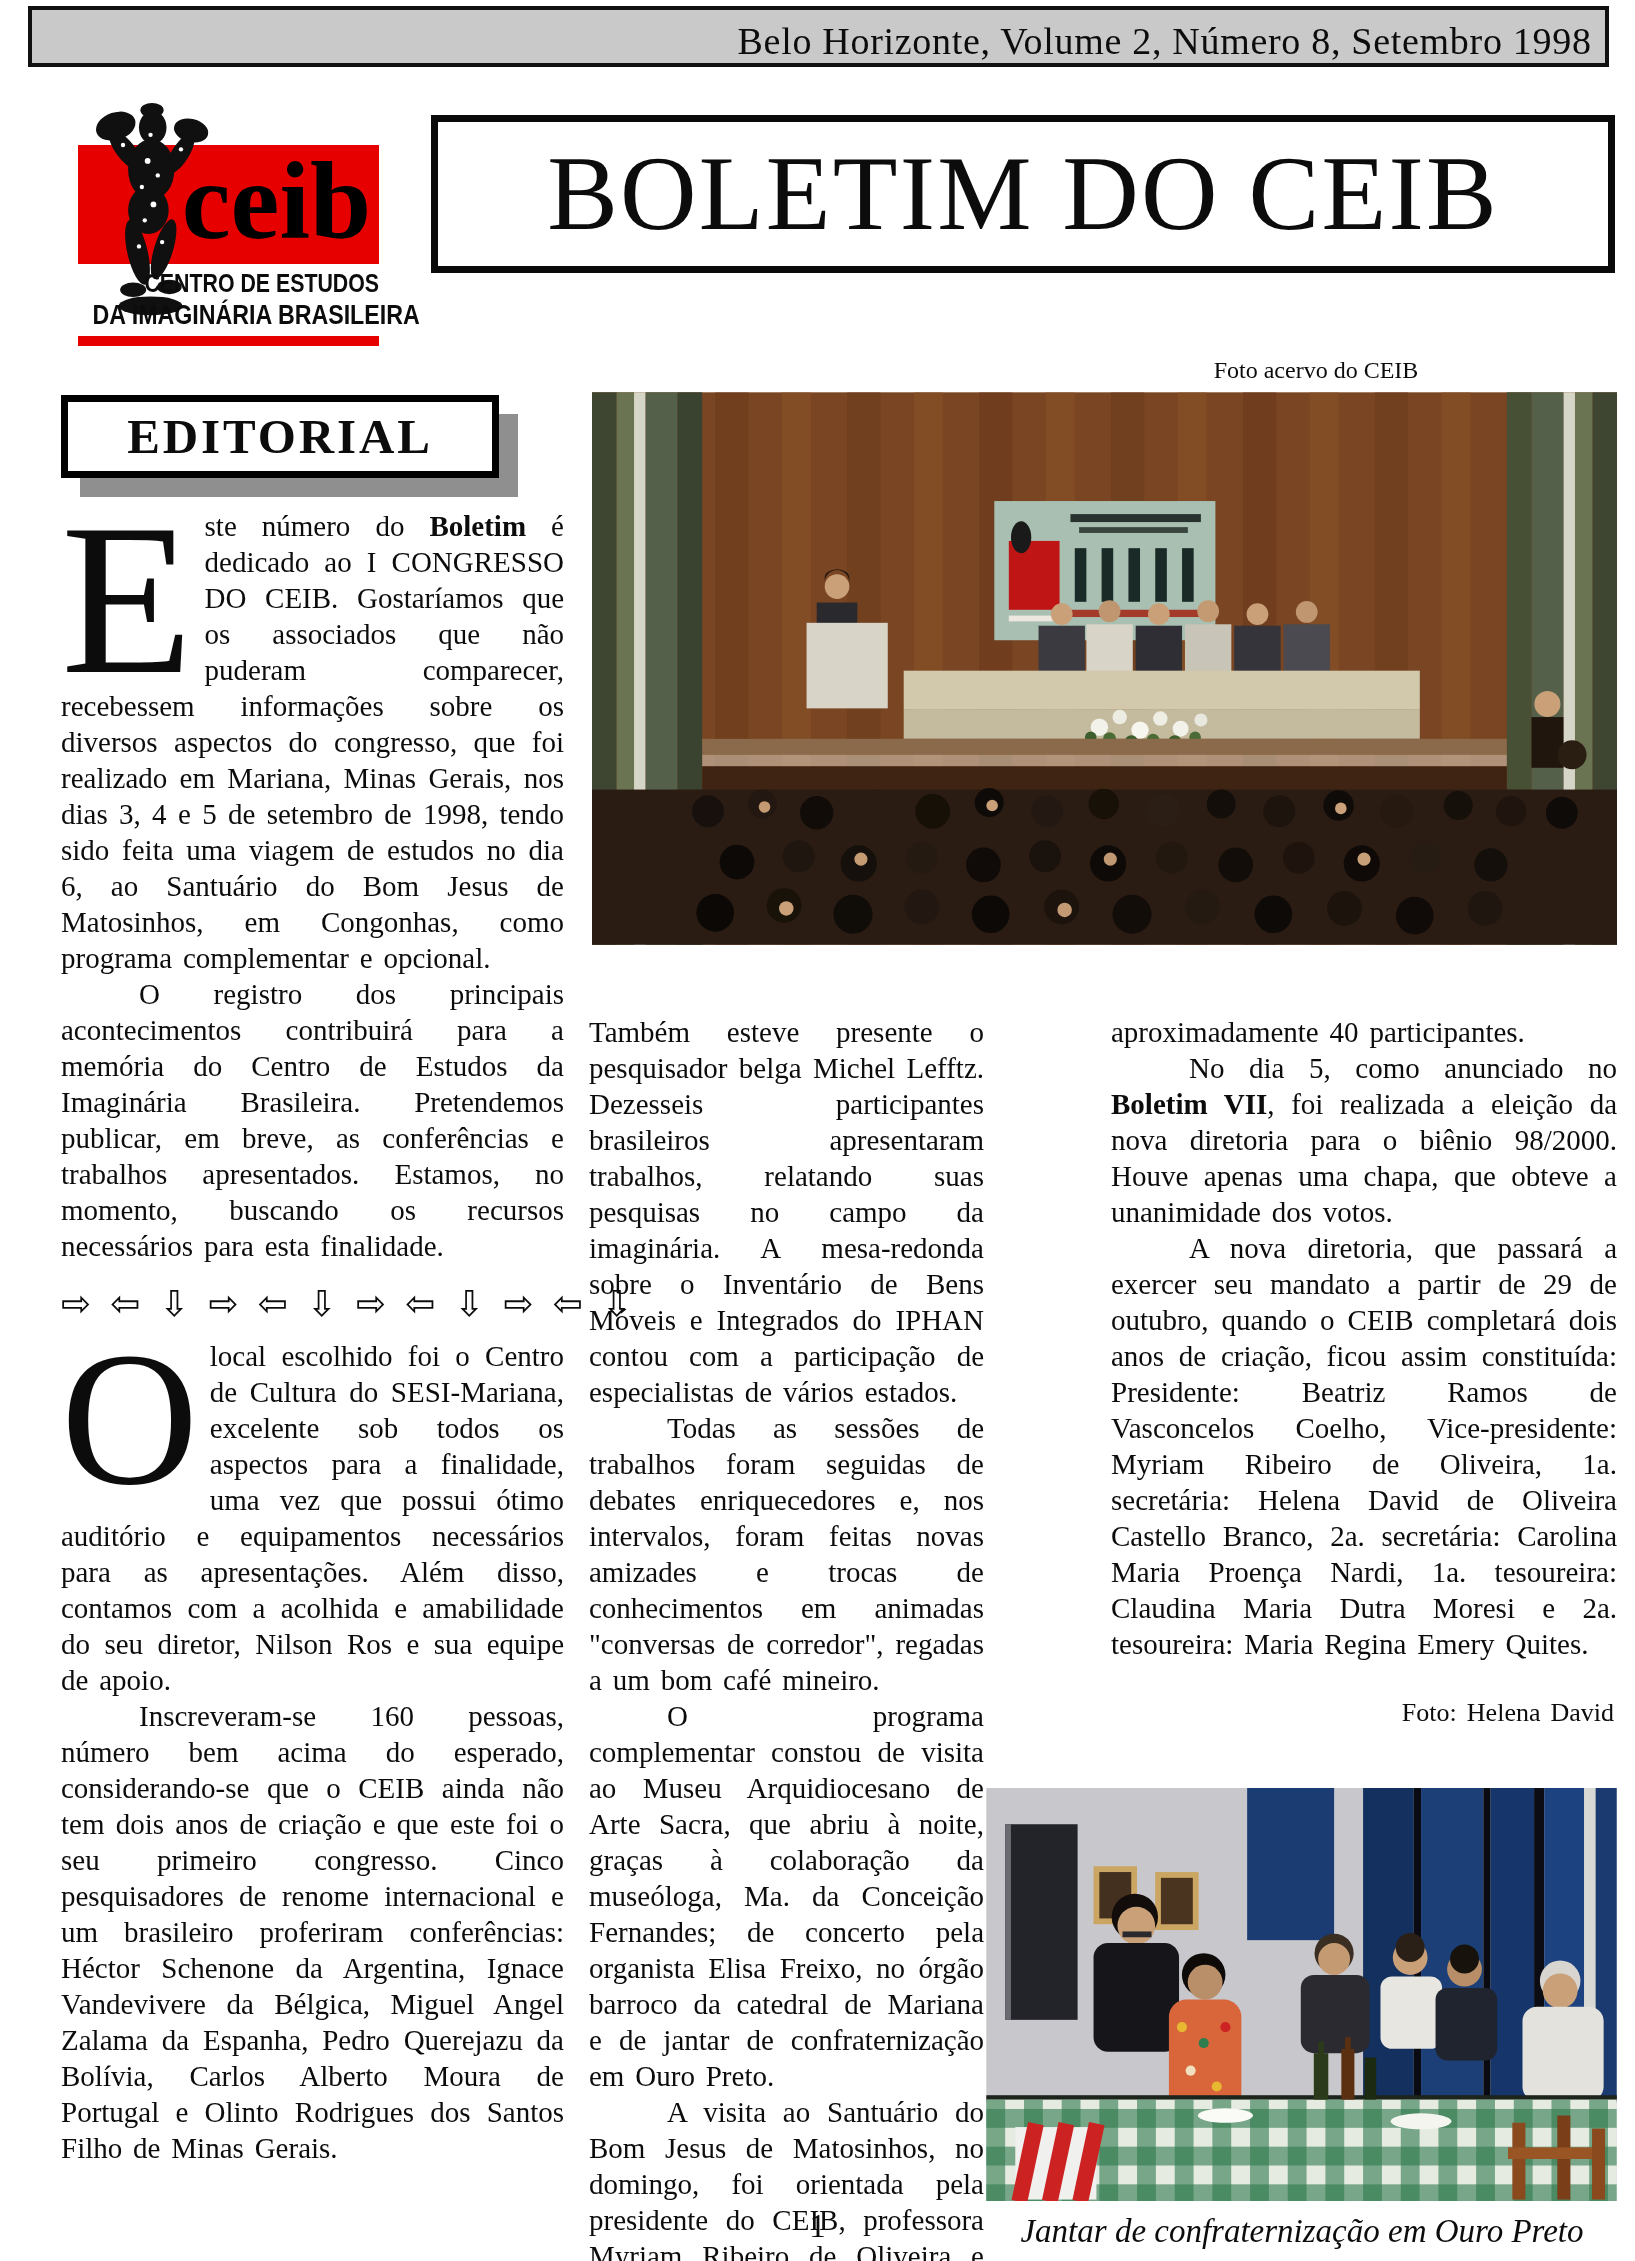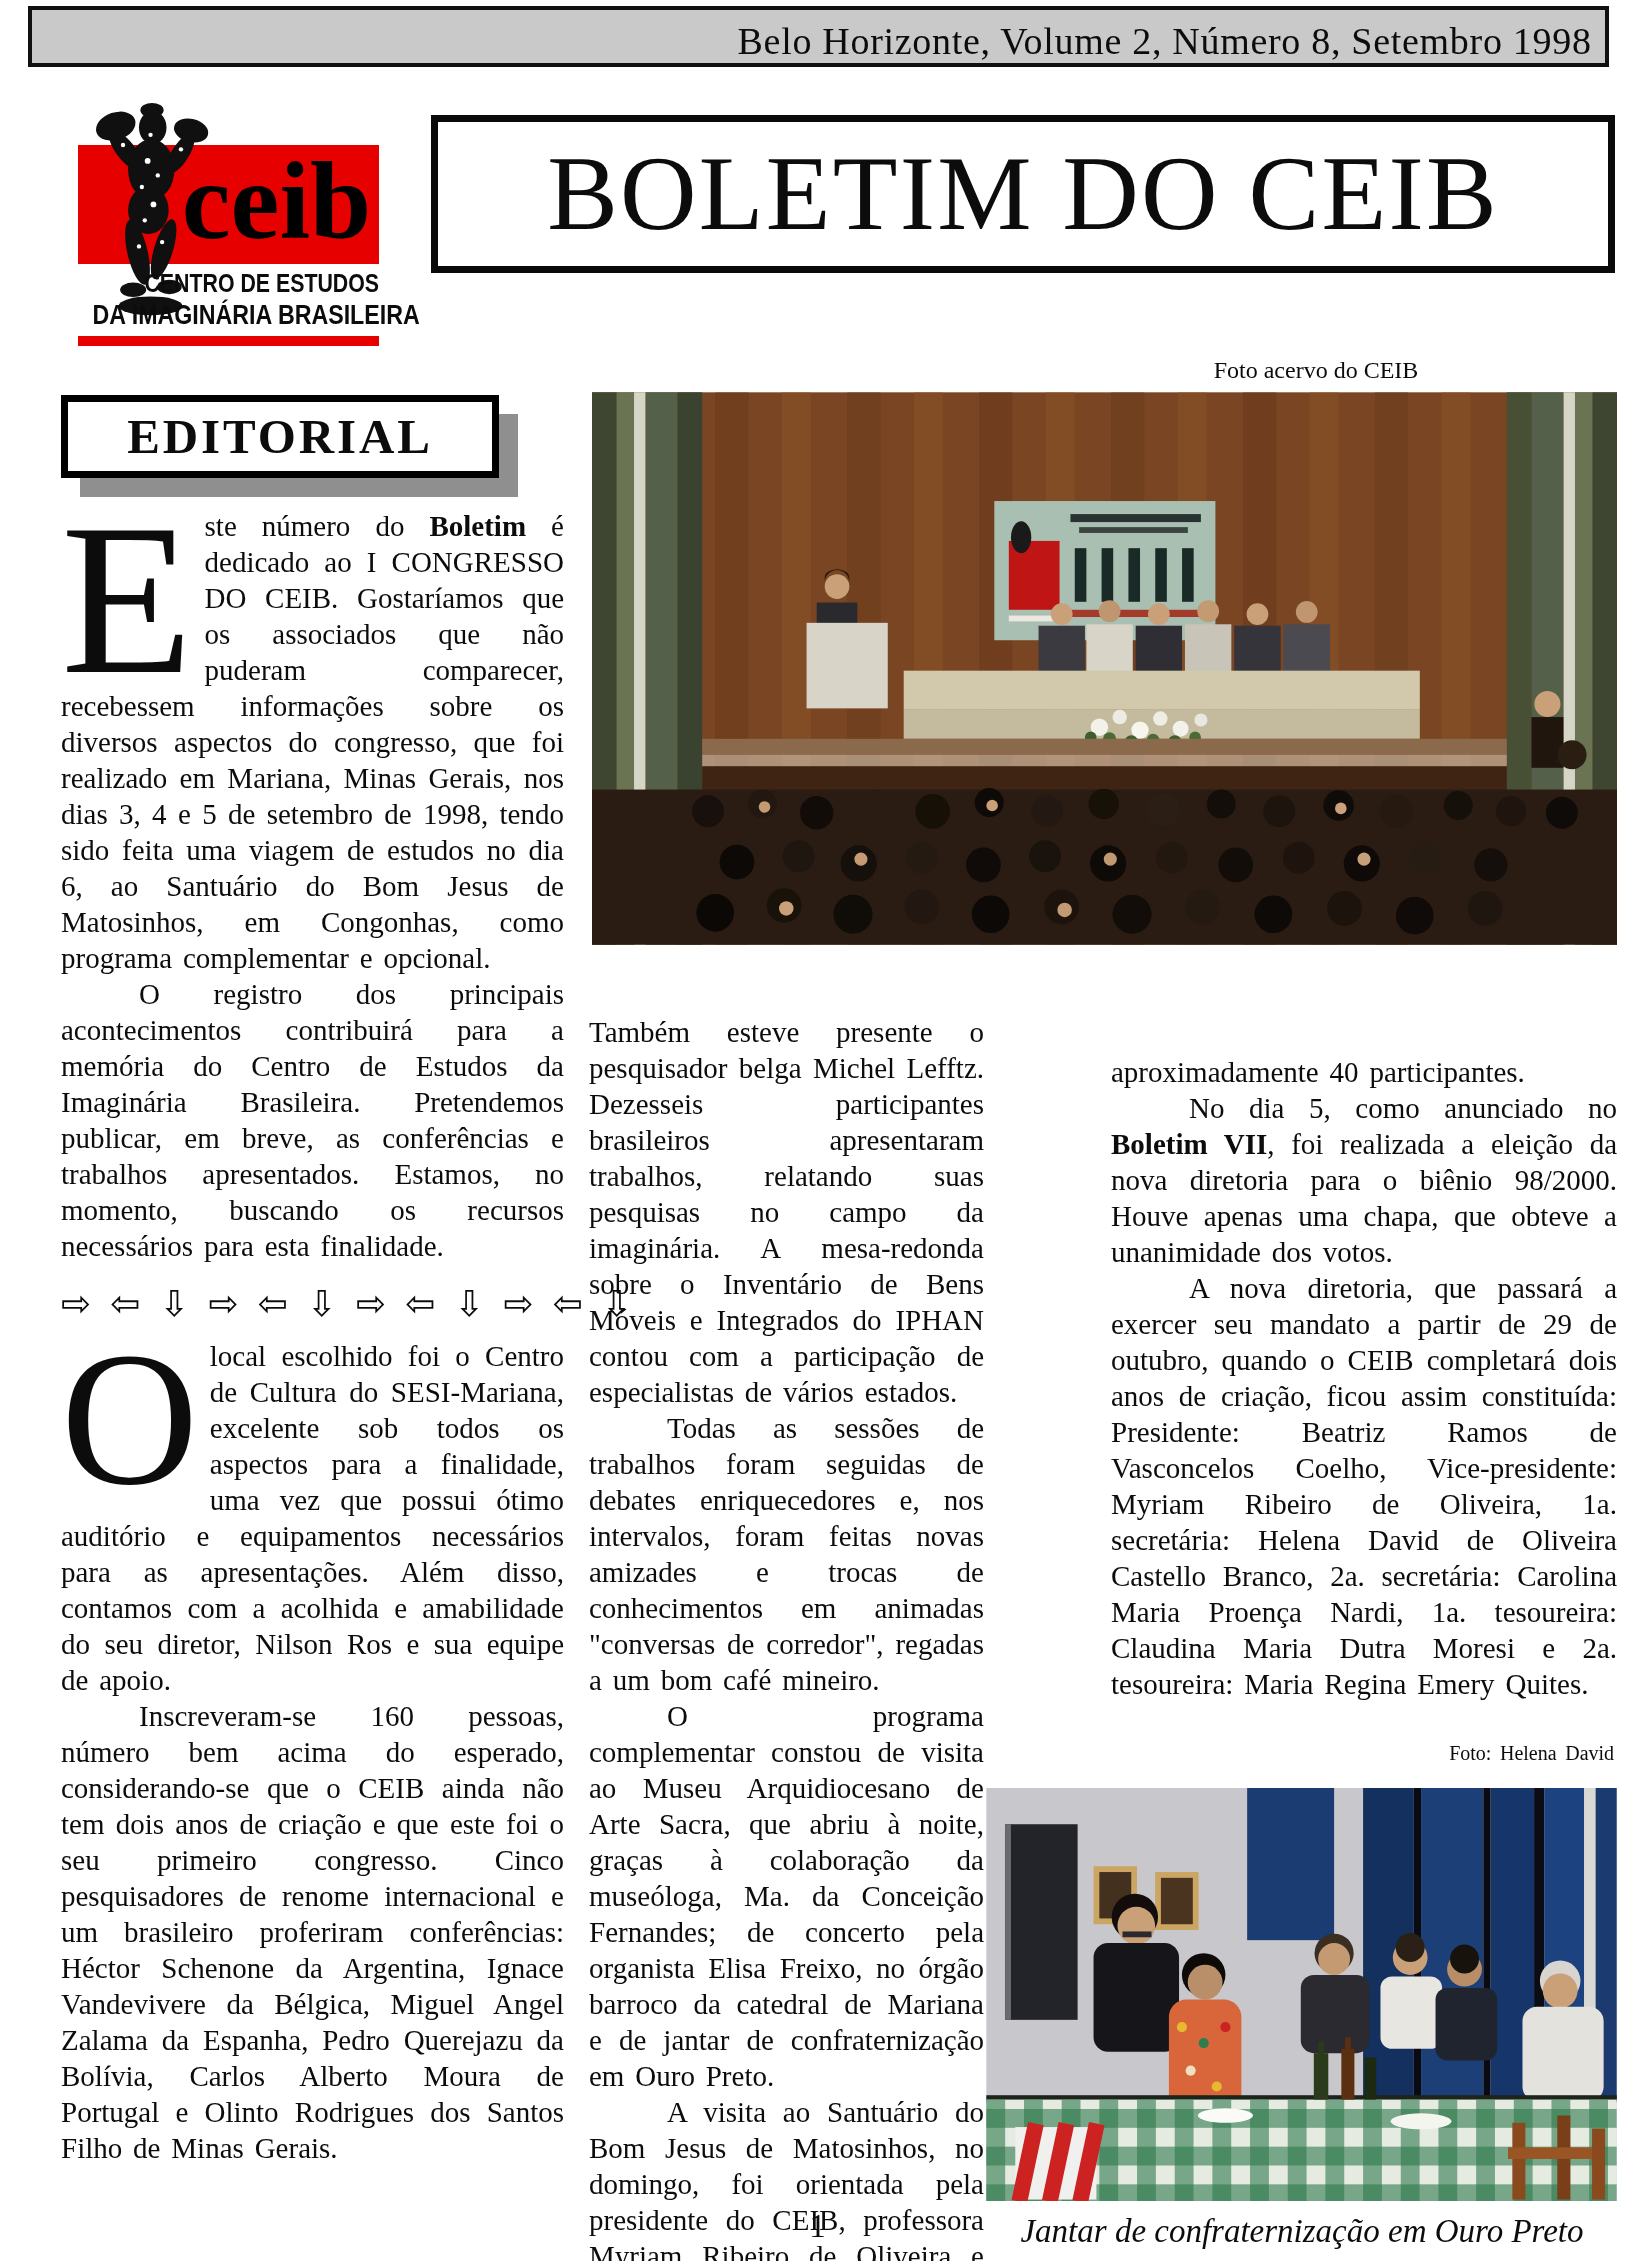--- a/index.html
+++ b/index.html
@@ -29,38 +29,38 @@
   .title-box{position:absolute;left:431px;top:115px;width:1184px;height:158px;
     border:7.3px solid #0a0a0a;box-sizing:border-box;background:#fff;
     display:flex;align-items:center;justify-content:center;
     font-size:106px;font-weight:normal;letter-spacing:2.2px;}
 
   
   .credit1{position:absolute;left:1015px;top:357px;width:602px;text-align:center;font-size:24px;}
   .photo1{position:absolute;left:592px;top:392px;width:1025px;height:553px;overflow:hidden;}
   .caption1{position:absolute;left:592px;top:966px;width:1025px;text-align:center;
     font-size:33px;font-weight:bold;font-style:italic;}
-  .credit2-wrap{text-align:right;font-size:20px;margin-top:33px;padding-right:2.9px;}
+  .credit2-wrap{text-align:right;font-size:26px;margin-top:33px;padding-right:2.9px;}
   .photo2{position:absolute;left:986px;top:1788px;width:631px;height:413px;overflow:hidden;}
   .caption2{position:absolute;left:965px;top:2213px;width:674px;text-align:center;
     font-size:33px;font-style:italic;}
 
   
   .editorial-box{position:absolute;left:61px;top:395px;width:438px;height:83px;
     border:7.3px solid #000;box-sizing:border-box;background:#fff;
     box-shadow:19px 19px 0 #8f8f8f;
     display:flex;align-items:center;justify-content:center;
     font-size:49px;font-weight:bold;letter-spacing:2.9px;}
 
   
   .col{position:absolute;font-size:29px;line-height:36px;text-align:justify;word-spacing:3.6px;}
   .col p{margin:0;}
   .col1{left:61px;top:508px;width:503px;}
   .col2{left:589px;top:1014px;width:505px;}
-  .col3{left:1111px;top:1014px;width:506px;margin-top:40px;}
+  .col3{left:1111px;top:1014px;width:506px;}
   .ind{text-indent:78px;}
   .b{font-weight:bold;}
   .dropcap{float:left;font-size:216px;line-height:170px;margin:7.3px 11.6px 0 0;}
   .dropcap2{float:left;font-size:190px;line-height:149px;margin:7.3px 11.6px 0 0;}
   .ornaments{font-family:"DejaVu Sans",sans-serif;font-size:36px;letter-spacing:19px;
     margin:22px 0 16px 0;white-space:nowrap;}
   .intrude{float:right;width:110px;height:682px;margin-top:770px;}
 
   .page-num{position:absolute;left:763px;top:2208px;width:109px;text-align:center;font-size:33px;}
 </style>

